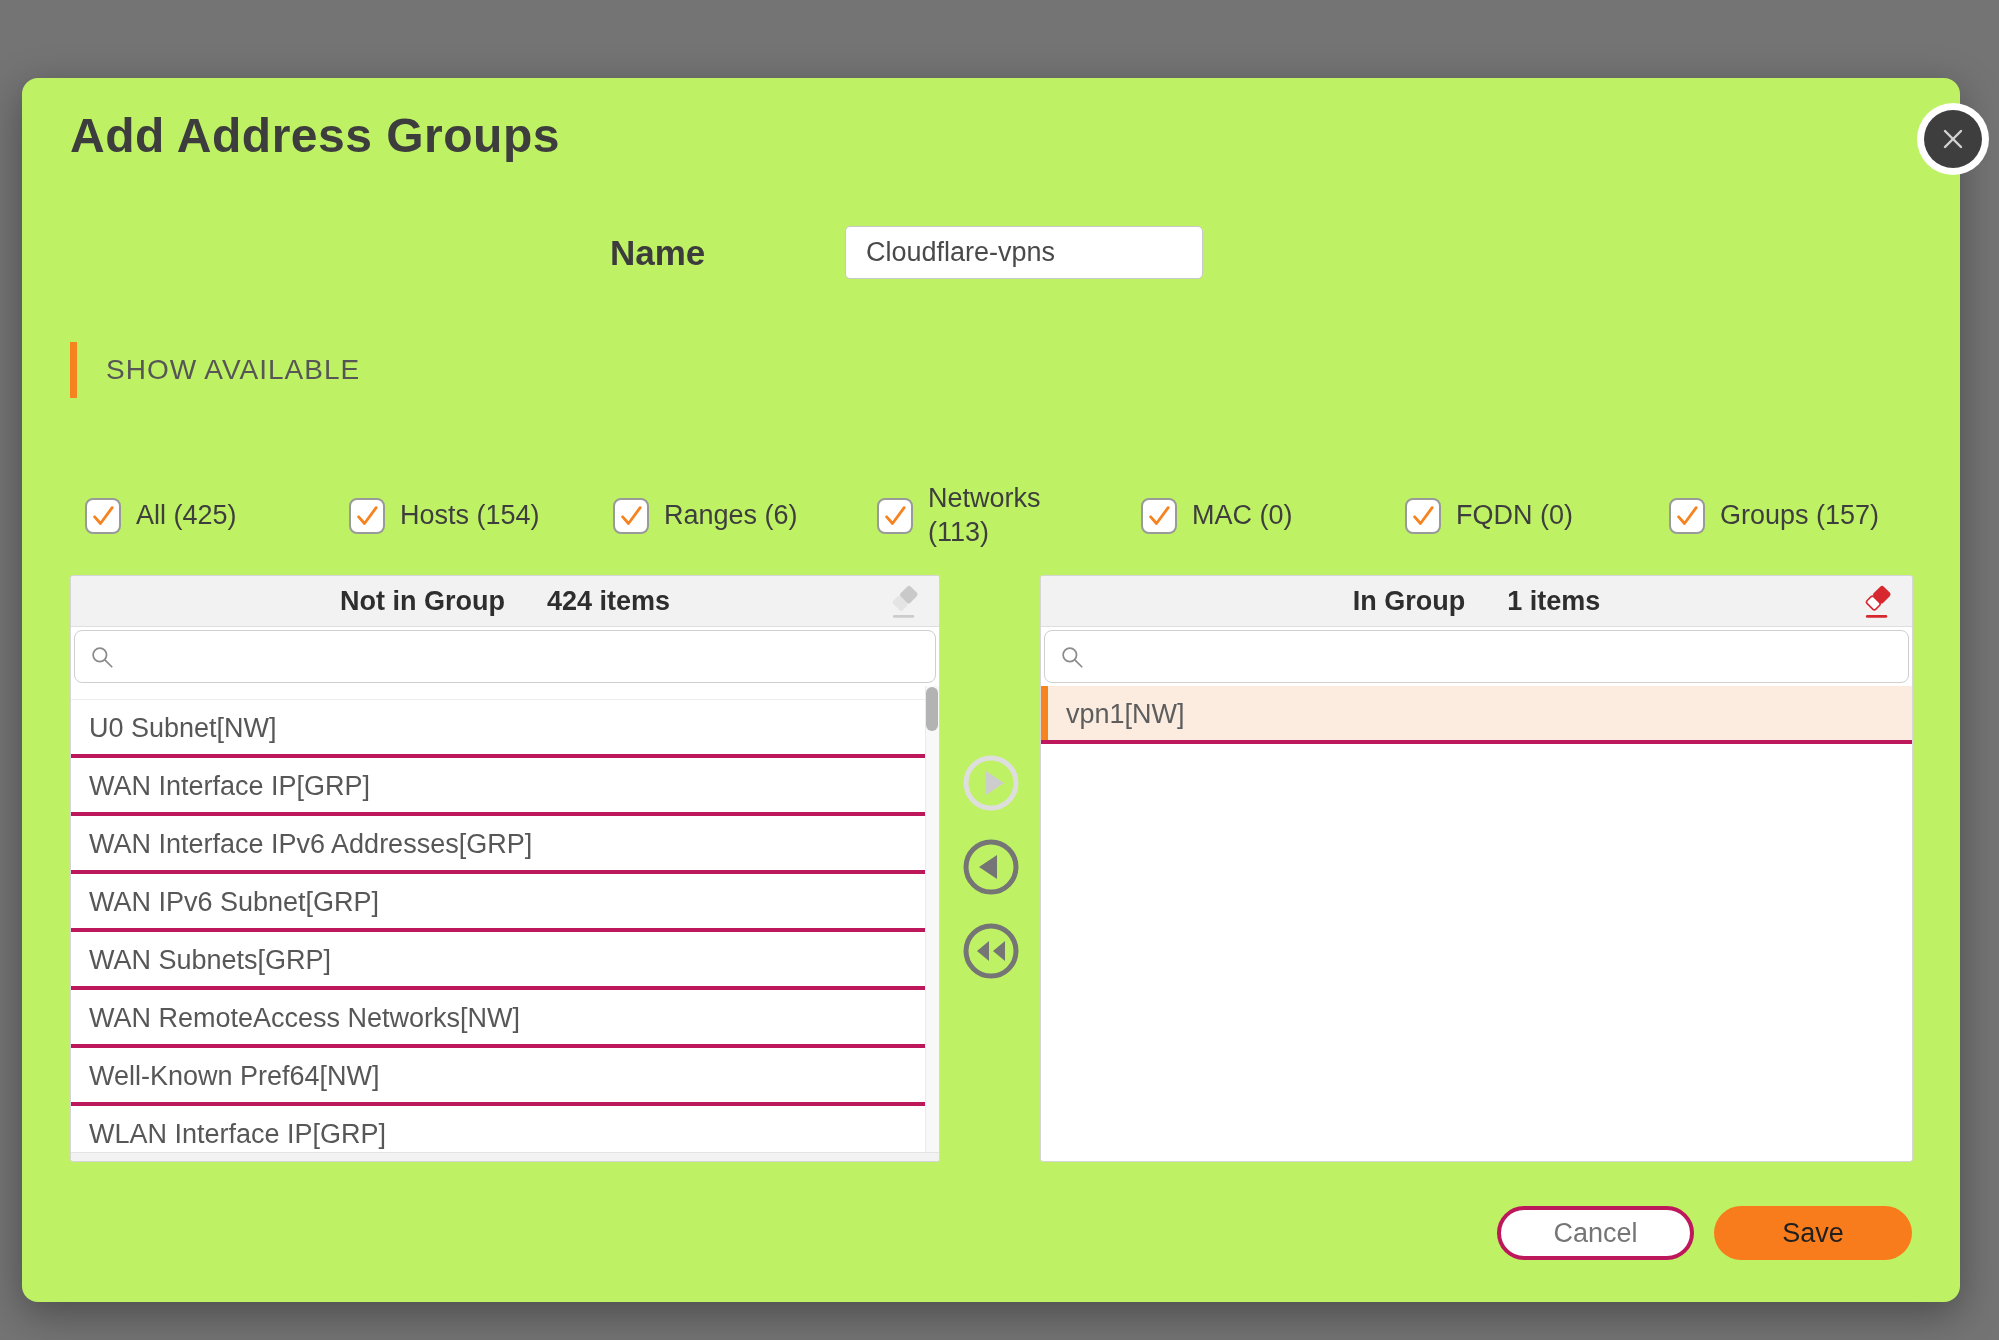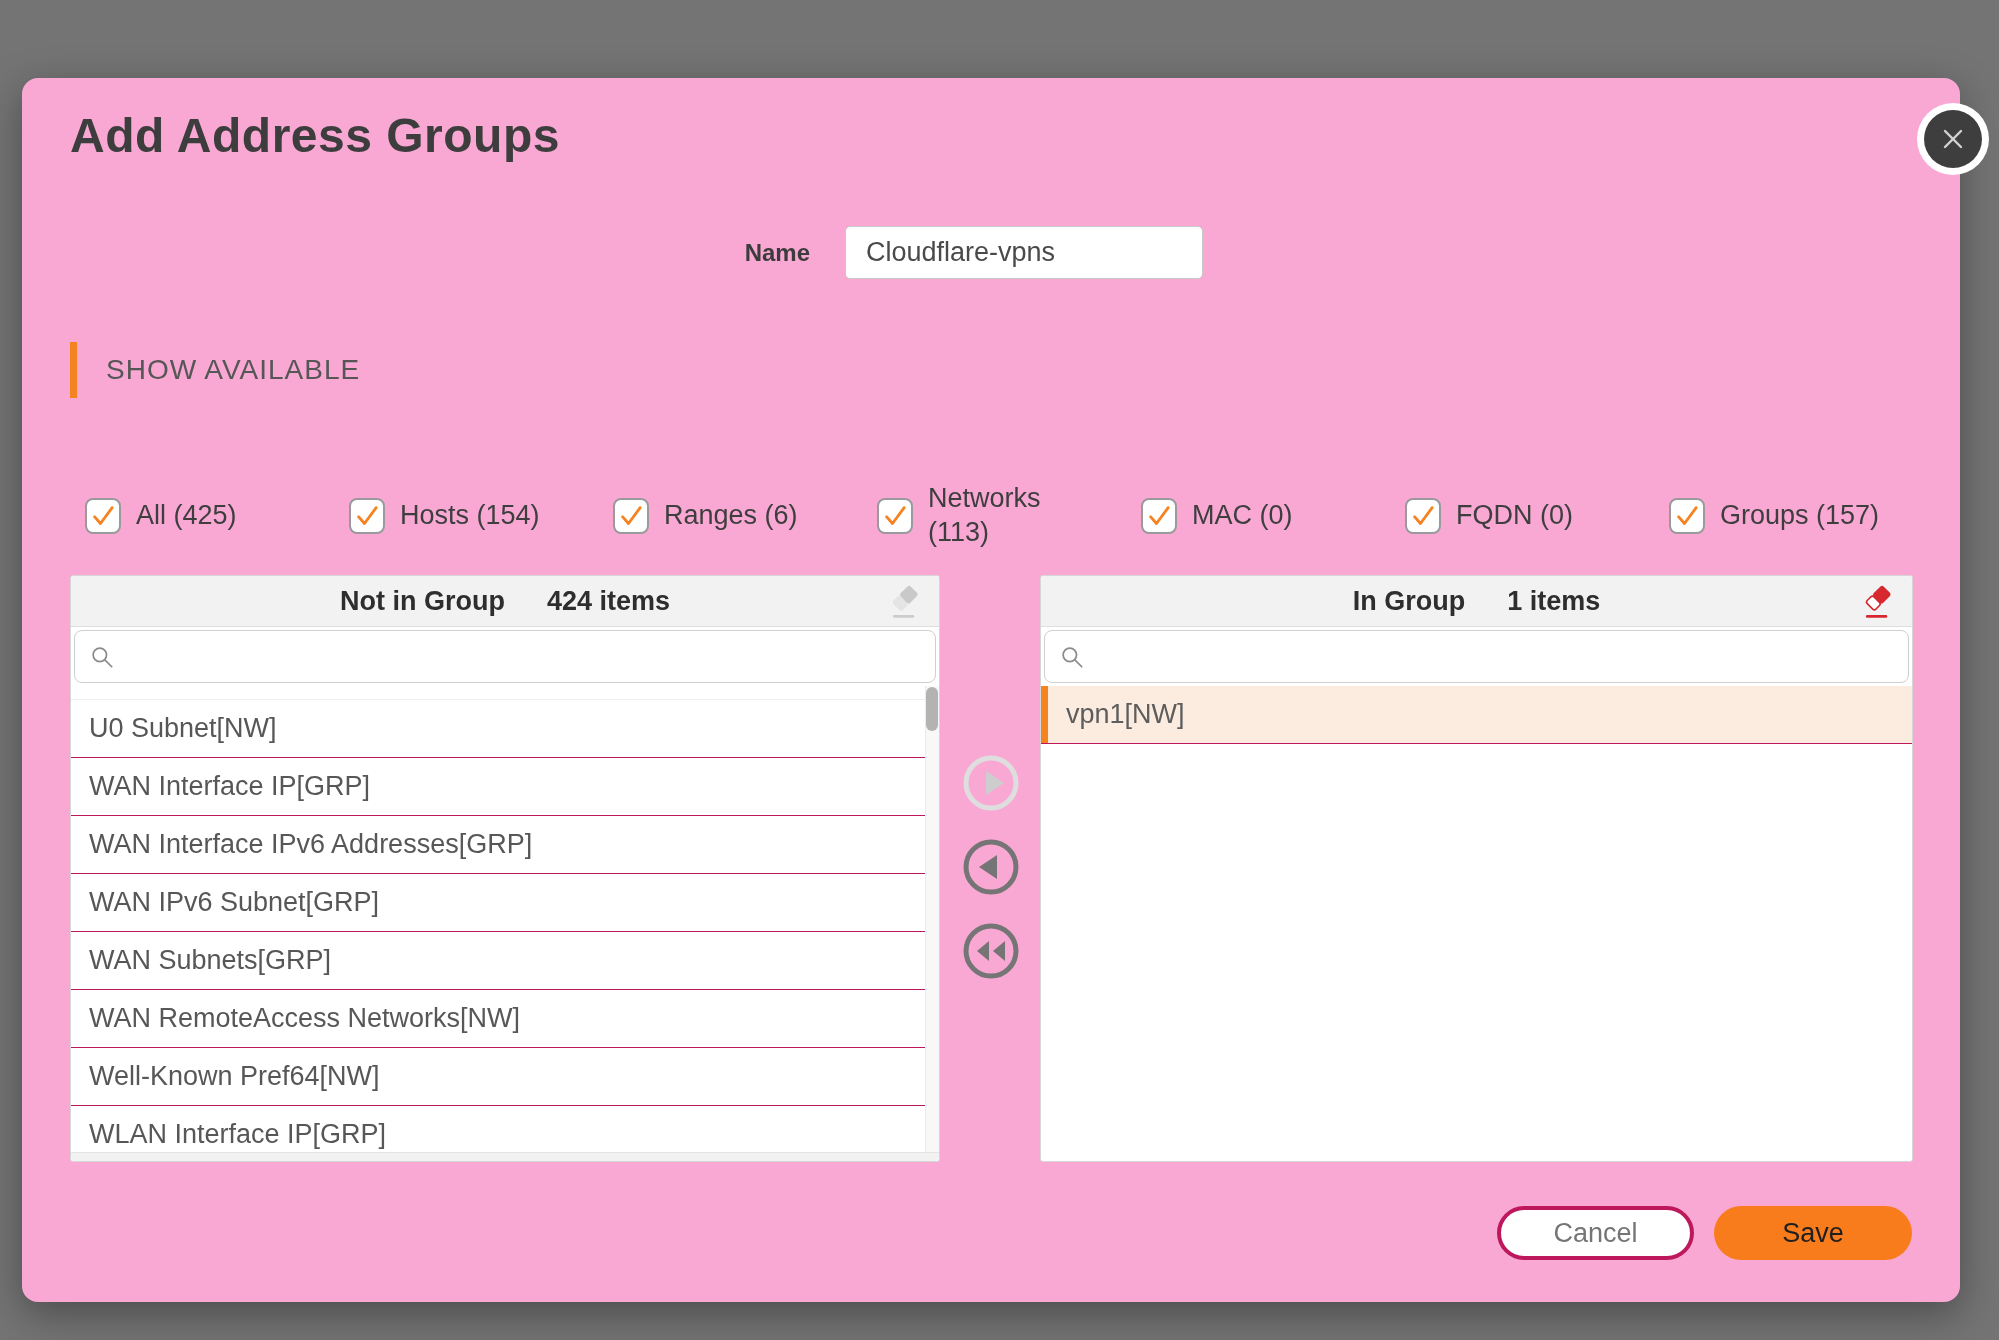--- a/index.html
+++ b/index.html
@@ -1,31 +1,31 @@
 <!DOCTYPE html>
 <html style="--accent: #F5831F; --save-bg: #F97C1C; --selected-bg: #FCECE0; --eraser-red: #D7282F;"><head>
 <meta charset="utf-8">
 <style>
   * { margin:0; padding:0; box-sizing:border-box; }
   html,body { width:1999px; height:1340px; font-family:"Liberation Sans","DejaVu Sans",sans-serif; }
   .backdrop { position:relative; width:1999px; height:1340px; background:#747474; overflow:hidden; }
 
-  .modal { position:absolute; left:22px; top:78px; width:1938px; height:1224px; background:#f9a8d4;
+  .modal { position:absolute; left:22px; top:78px; width:1938px; height:1224px; background:#bef264;
            border-radius:16px; box-shadow:0 12px 40px rgba(0,0,0,.35); }
 
   .dialog-title { position:absolute; left:48px; top:30px; font-size:48px; font-weight:600; color:#3d3d3d; letter-spacing:.5px; }
 
   .close-btn { position:absolute; left:1917px; top:103px; width:72px; height:72px; border-radius:50%;
                background:#ffffff; border:none; cursor:pointer; z-index:5; padding:0; }
   .close-btn .inner { position:absolute; left:7px; top:7px; width:58px; height:58px; border-radius:50%;
                background:#3e3e3e; display:flex; align-items:center; justify-content:center; }
 
   
   .name-label { position:absolute; left:588px; top:148px; width:200px; height:53px; line-height:53px;
-                text-align:right; font-size:24px; font-weight:bold; color:#3c3c3c; }
+                font-size:35px; font-weight:bold; color:#3c3c3c; }
   .name-input { position:absolute; left:823px; top:148px; width:358px; height:53px; border:1px solid #c8c8c8;
                 border-radius:5px; font-size:27px; color:#4a4a4a; padding:0 20px; outline:none;
                 font-family:"Liberation Sans","DejaVu Sans",sans-serif; }
 
   
   .section-bar { position:absolute; left:48px; top:264px; width:7px; height:56px; background:var(--accent); }
   .section-title { position:absolute; left:84px; top:264px; height:56px; line-height:56px; font-size:28px;
                    color:#565656; letter-spacing:1px; }
 
   
@@ -47,21 +47,21 @@
   .eraser-btn { position:absolute; right:16px; top:7px; width:38px; height:38px; background:none; border:none; cursor:pointer; padding:0; }
 
   .search-wrap { position:relative; margin:3px; height:53px; border:1px solid #cfcfcf; border-radius:8px;
                  display:flex; align-items:center; padding-left:14px; gap:10px; background:#fff; }
   .search-input { border:none; outline:none; flex:1; height:100%; font-size:26px; color:#555; background:transparent;
                   font-family:"Liberation Sans","DejaVu Sans",sans-serif; }
 
   .list { position:absolute; left:0; right:0; top:110px; bottom:9px; overflow:hidden; }
   .panel.left .list { right:14px; }
   .panel.left .list::before { content:""; display:block; height:13px; border-bottom:1px solid #ededed; }
-  .list-row { height:58px; line-height:57px; border-bottom:1px solid #be185d; padding-left:18px;
+  .list-row { height:58px; line-height:57px; border-bottom:4px solid #be185d; padding-left:18px;
               font-size:27px; color:#575757; cursor:pointer; white-space:nowrap; }
 
   
   .panel.right .list-row { position:relative; background:var(--selected-bg); padding-left:25px; color:#5d5d5d; }
   .panel.right .list-row::before { content:""; position:absolute; left:0; top:0; bottom:0; width:7px; background:var(--accent); }
 
   
   .vscroll-track { position:absolute; right:0; top:110px; bottom:9px; width:14px; background:#f8f8f8; border-left:1px solid #ebebeb; }
   .vscroll-thumb { position:absolute; right:1px; top:111px; width:12px; height:44px; border-radius:6px; background:#b3b3b3; cursor:pointer; }
   .hscroll-strip { position:absolute; left:0; right:0; bottom:0; height:9px; background:#f2f2f2; border-top:1px solid #e4e4e4; border-radius:0 0 3px 3px; }

